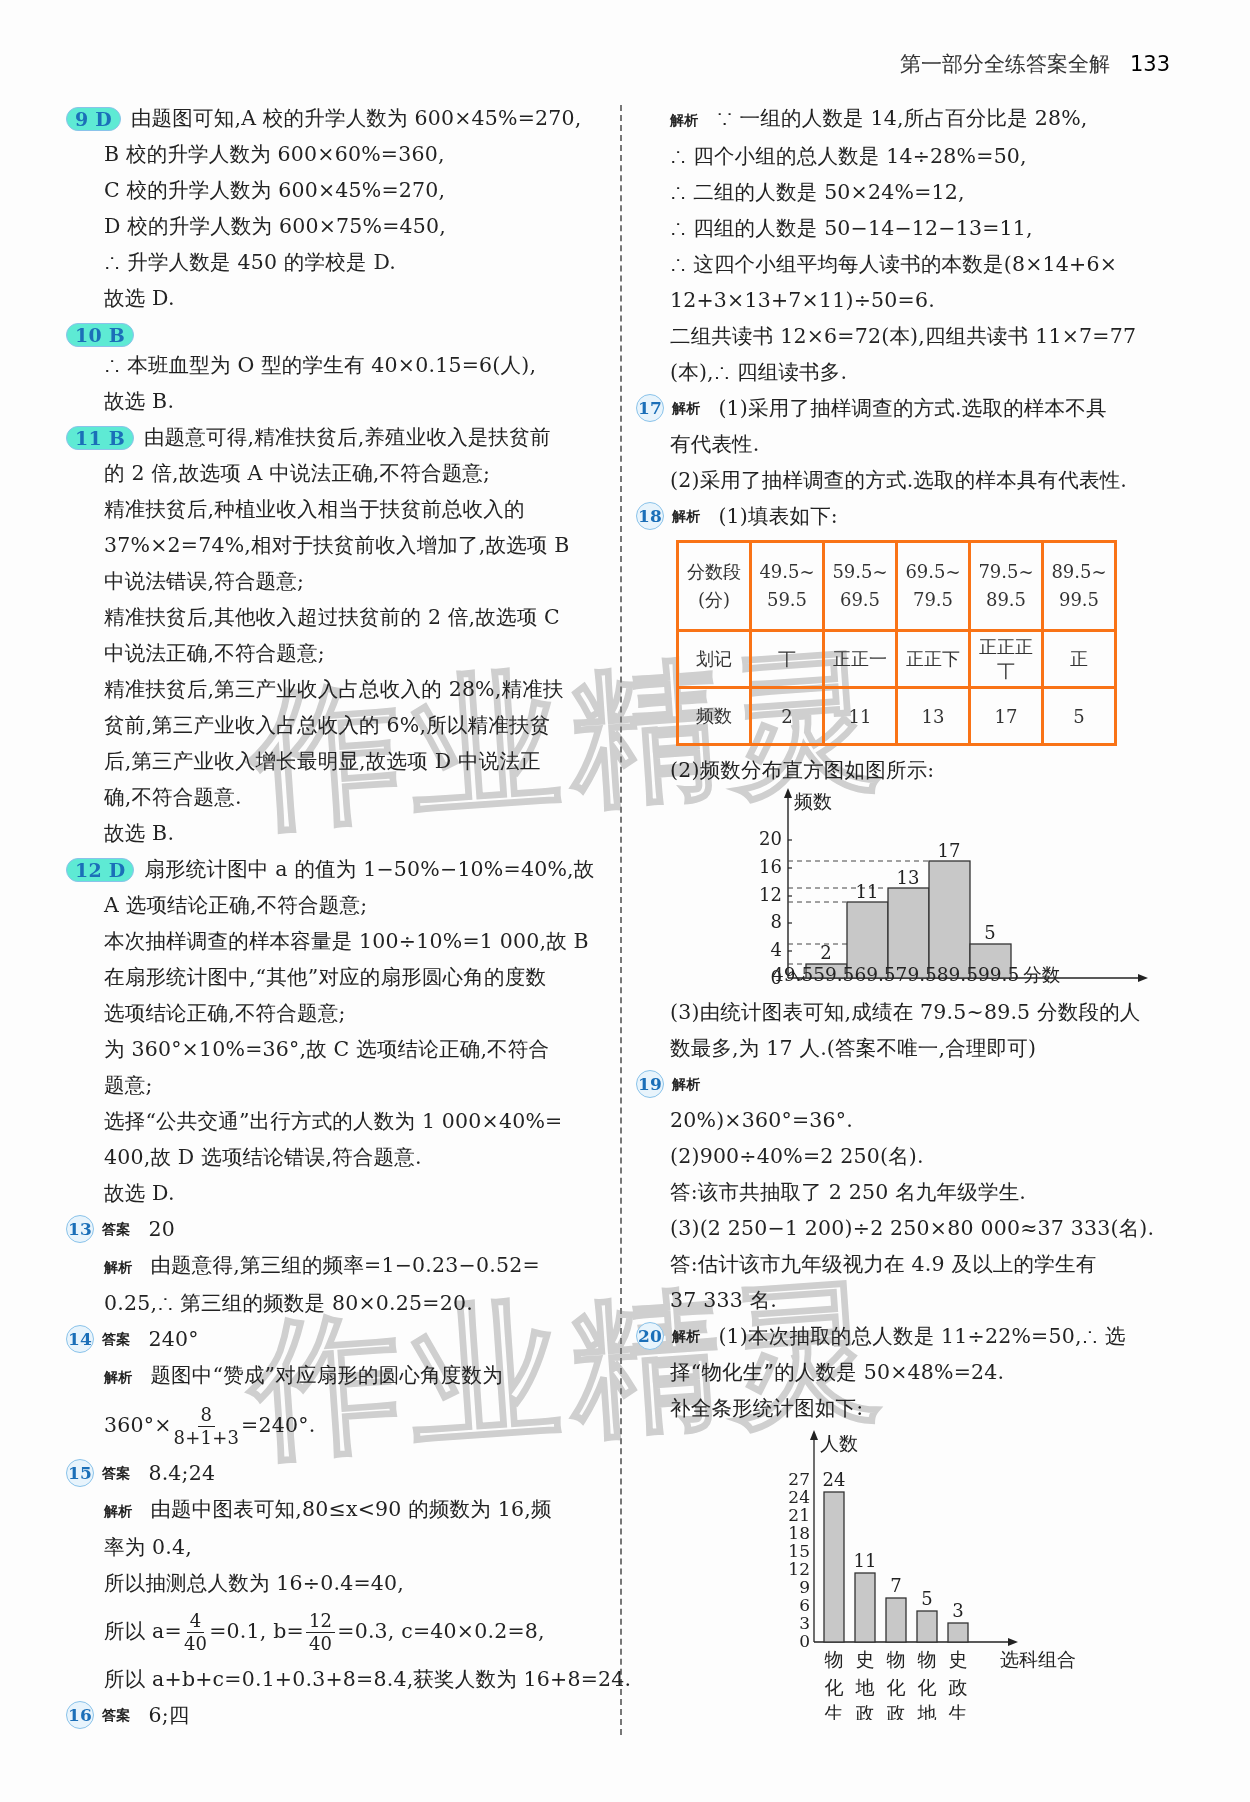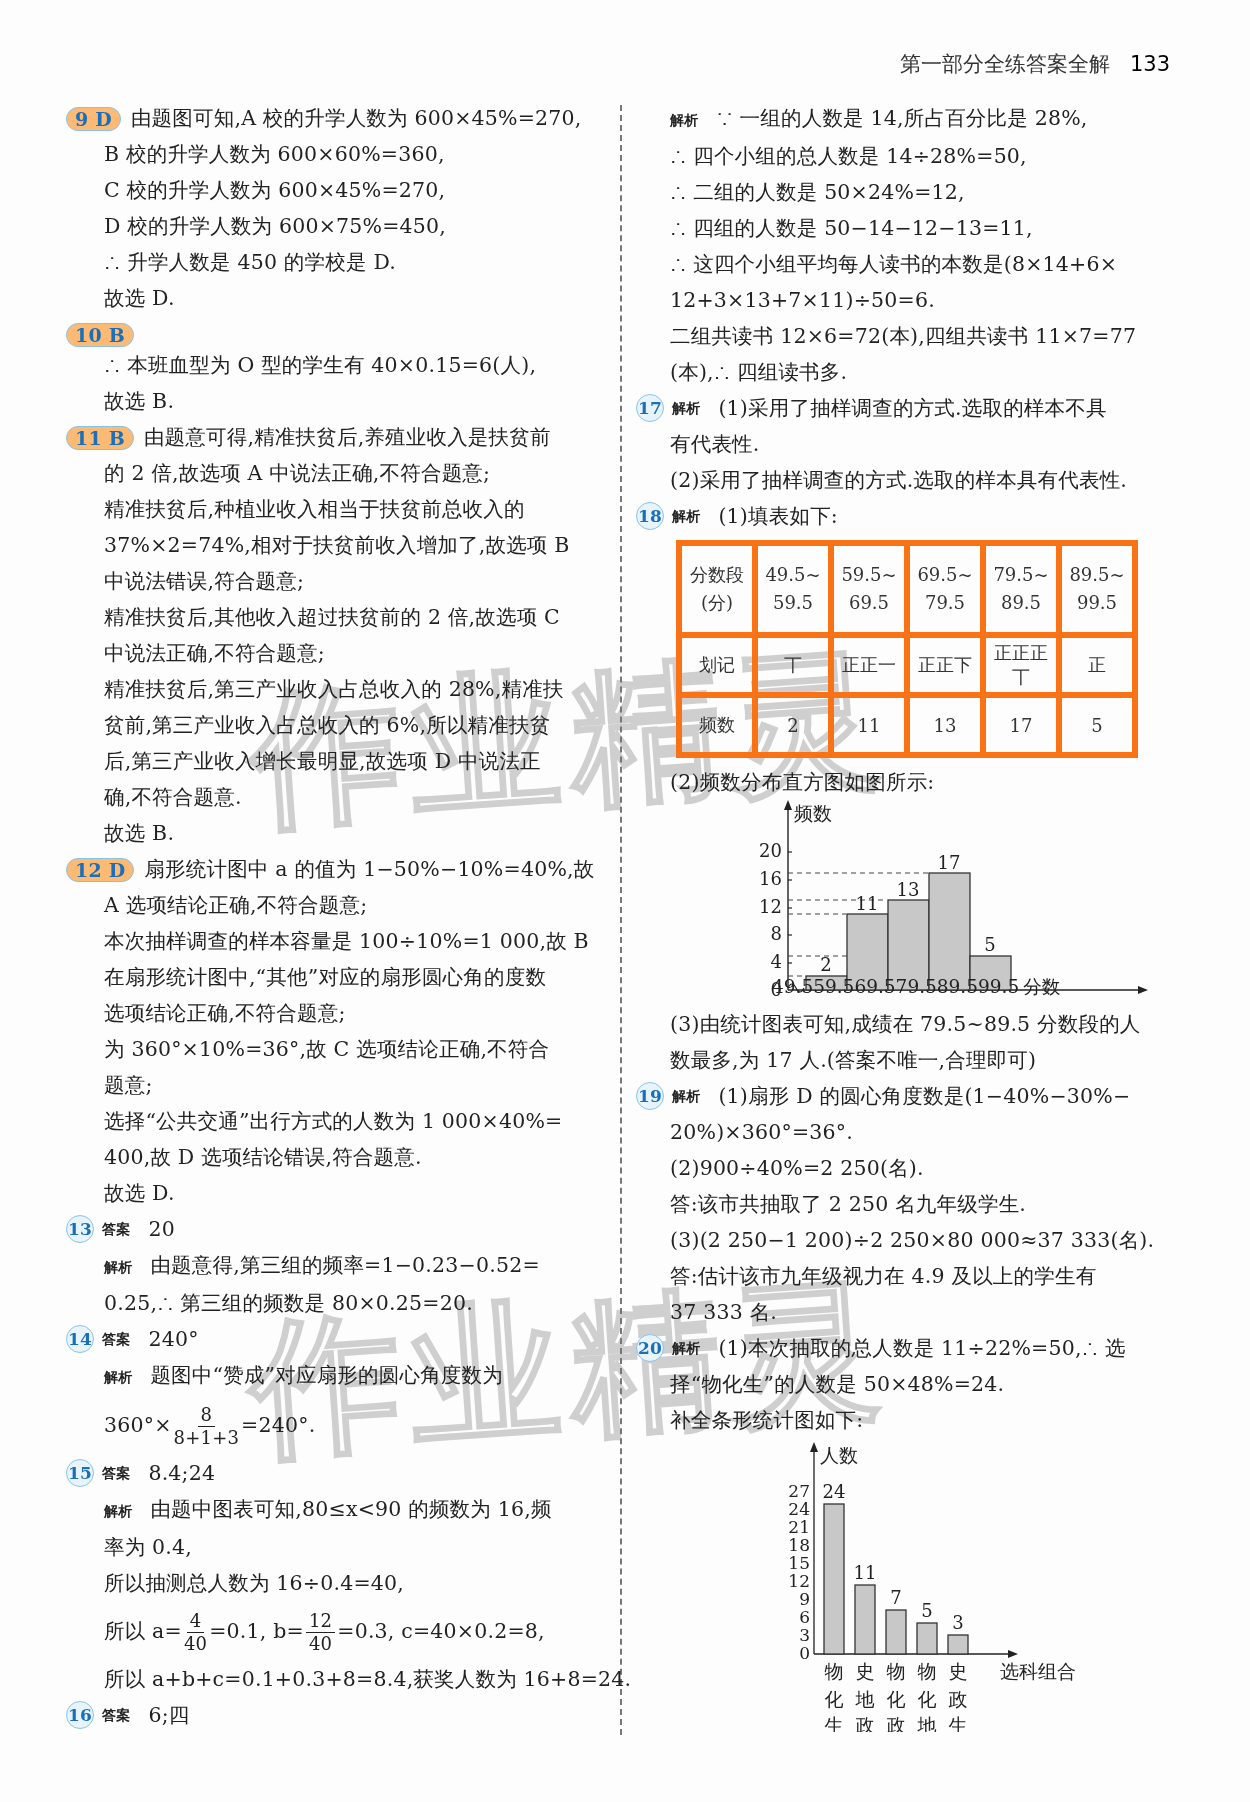--- a/index.html
+++ b/index.html
@@ -8,32 +8,32 @@
   .header { position:absolute; top:50px; right:80px; font-family:"DejaVu Sans","Liberation Sans",sans-serif;
             font-size:21px; color:#333; display:flex; align-items:center; }
   .header .pg { font-weight:normal; color:#000000;margin-left:20px; }
   .col { position:absolute; top:100px; }
   .col.left { left:66px; width:536px; }
   .col.right { left:670px; width:500px; }
   .divider { position:absolute; left:620px; top:105px; height:1630px; border-left:2px dashed #777; }
   .line { font-size:20.5px; line-height:36px; white-space:nowrap; letter-spacing:0.2px; }
   .ind { padding-left:38px; }
   .q { display:flex; align-items:flex-start; }
-  .badge { display:inline-block; border:1.5px solid #8ac3ea; border-radius:12px; background:#fdba74;
+  .badge { display:inline-block; border:1.5px solid #8ac3ea; border-radius:12px; background:#5eead4;
            color:#1b6fb8; font-weight:bold; font-size:19px; line-height:22px; padding:0 8px;
            margin-top:7px; margin-right:10px; font-family:"DejaVu Serif",serif; }
   .circ { display:inline-block; width:26px; height:26px; border-radius:50%; border:1.5px solid #8ac3ea;
           background:#e8f4fc; color:#1b6fb8; font-weight:bold; font-size:17px; line-height:26px;
           text-align:center; margin-top:4px; margin-right:8px; }
   .kw { font-family:"DejaVu Sans","Liberation Sans",sans-serif; font-weight:bold; margin-right:18px; font-size:14px; }
   .frac { display:inline-flex; flex-direction:column; align-items:center; vertical-align:middle; font-size:18px; line-height:22px; margin:0 2px; }
   .frac .n { border-bottom:1.2px solid #222; padding:0 3px; }
   .fracline { line-height:60px; }
   table.freq { border-collapse:collapse; margin:6px 0 6px 10px; font-size:18px; color:#333; }
-  table.freq td { border:6px solid #f97316; text-align:center; width:68px; }
+  table.freq td { border:3px solid #f97316; text-align:center; width:68px; }
   table.freq { border:2px solid #222; }
   table.freq tr.r1 td { height:84px; line-height:28px; }
   table.freq tr.r2 td, table.freq tr.r3 td { height:52px; }
   .chart { position:relative; }
   .wm { position:absolute; font-family:"DejaVu Sans",sans-serif; font-size:150px; font-weight:bold;
         color:transparent; -webkit-text-stroke:2px rgba(120,120,120,0.35); letter-spacing:10px;
         transform:rotate(-4deg); pointer-events:none; white-space:nowrap; }
 </style>
 </head>
 <body>
@@ -272,21 +272,20 @@
     </div>
 
     <div class="line" style="padding-left:34px;margin-top:6px">(3)由统计图表可知,成绩在 79.5~89.5 分数段的人</div>
     <div class="line" style="padding-left:34px">数最多,为 17 人.(答案不唯一,合理即可)</div>
   </div>
 
   <div style="margin-left:-34px">
     <div class="q line">
         <span class="circ">19</span>
         <span class="kw">解析</span>
-        <span>(1)扇形 D 的圆心角度数是(1−40%−30%−</span>
       </div>
     <div class="line" style="padding-left:34px">20%)×360°=36°.</div>
     <div class="line" style="padding-left:34px">(2)900÷40%=2 250(名).</div>
     <div class="line" style="padding-left:34px">答:该市共抽取了 2 250 名九年级学生.</div>
     <div class="line" style="padding-left:34px">(3)(2 250−1 200)÷2 250×80 000≈37 333(名).</div>
     <div class="line" style="padding-left:34px">答:估计该市九年级视力在 4.9 及以上的学生有</div>
     <div class="line" style="padding-left:34px">37 333 名.</div>
   </div>
 
   <div style="margin-left:-34px">

